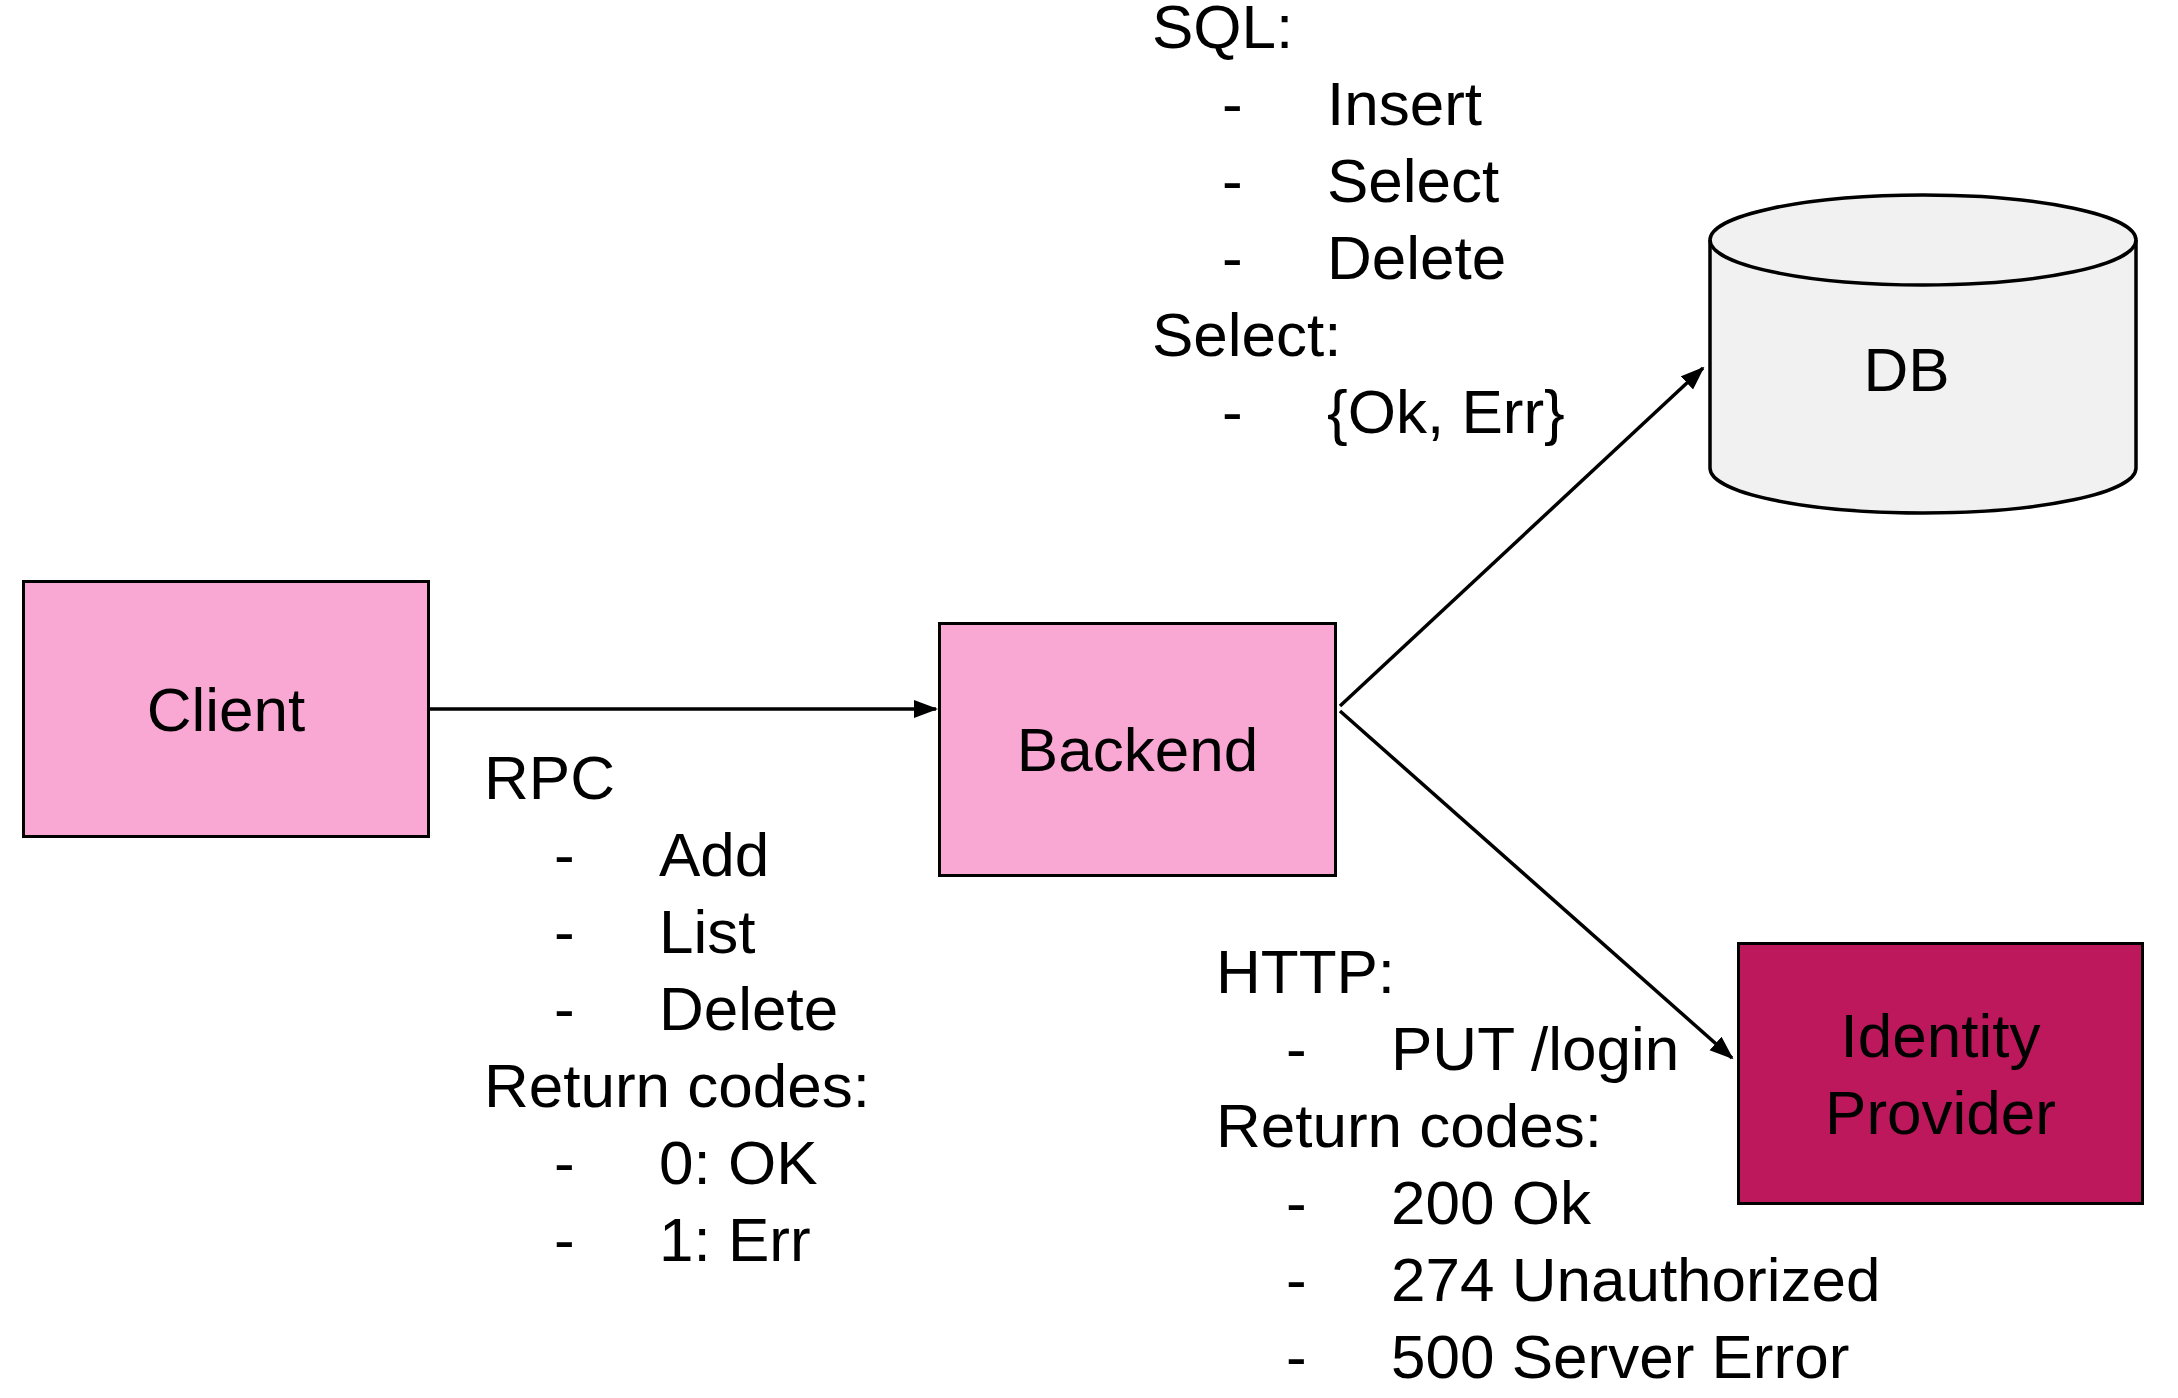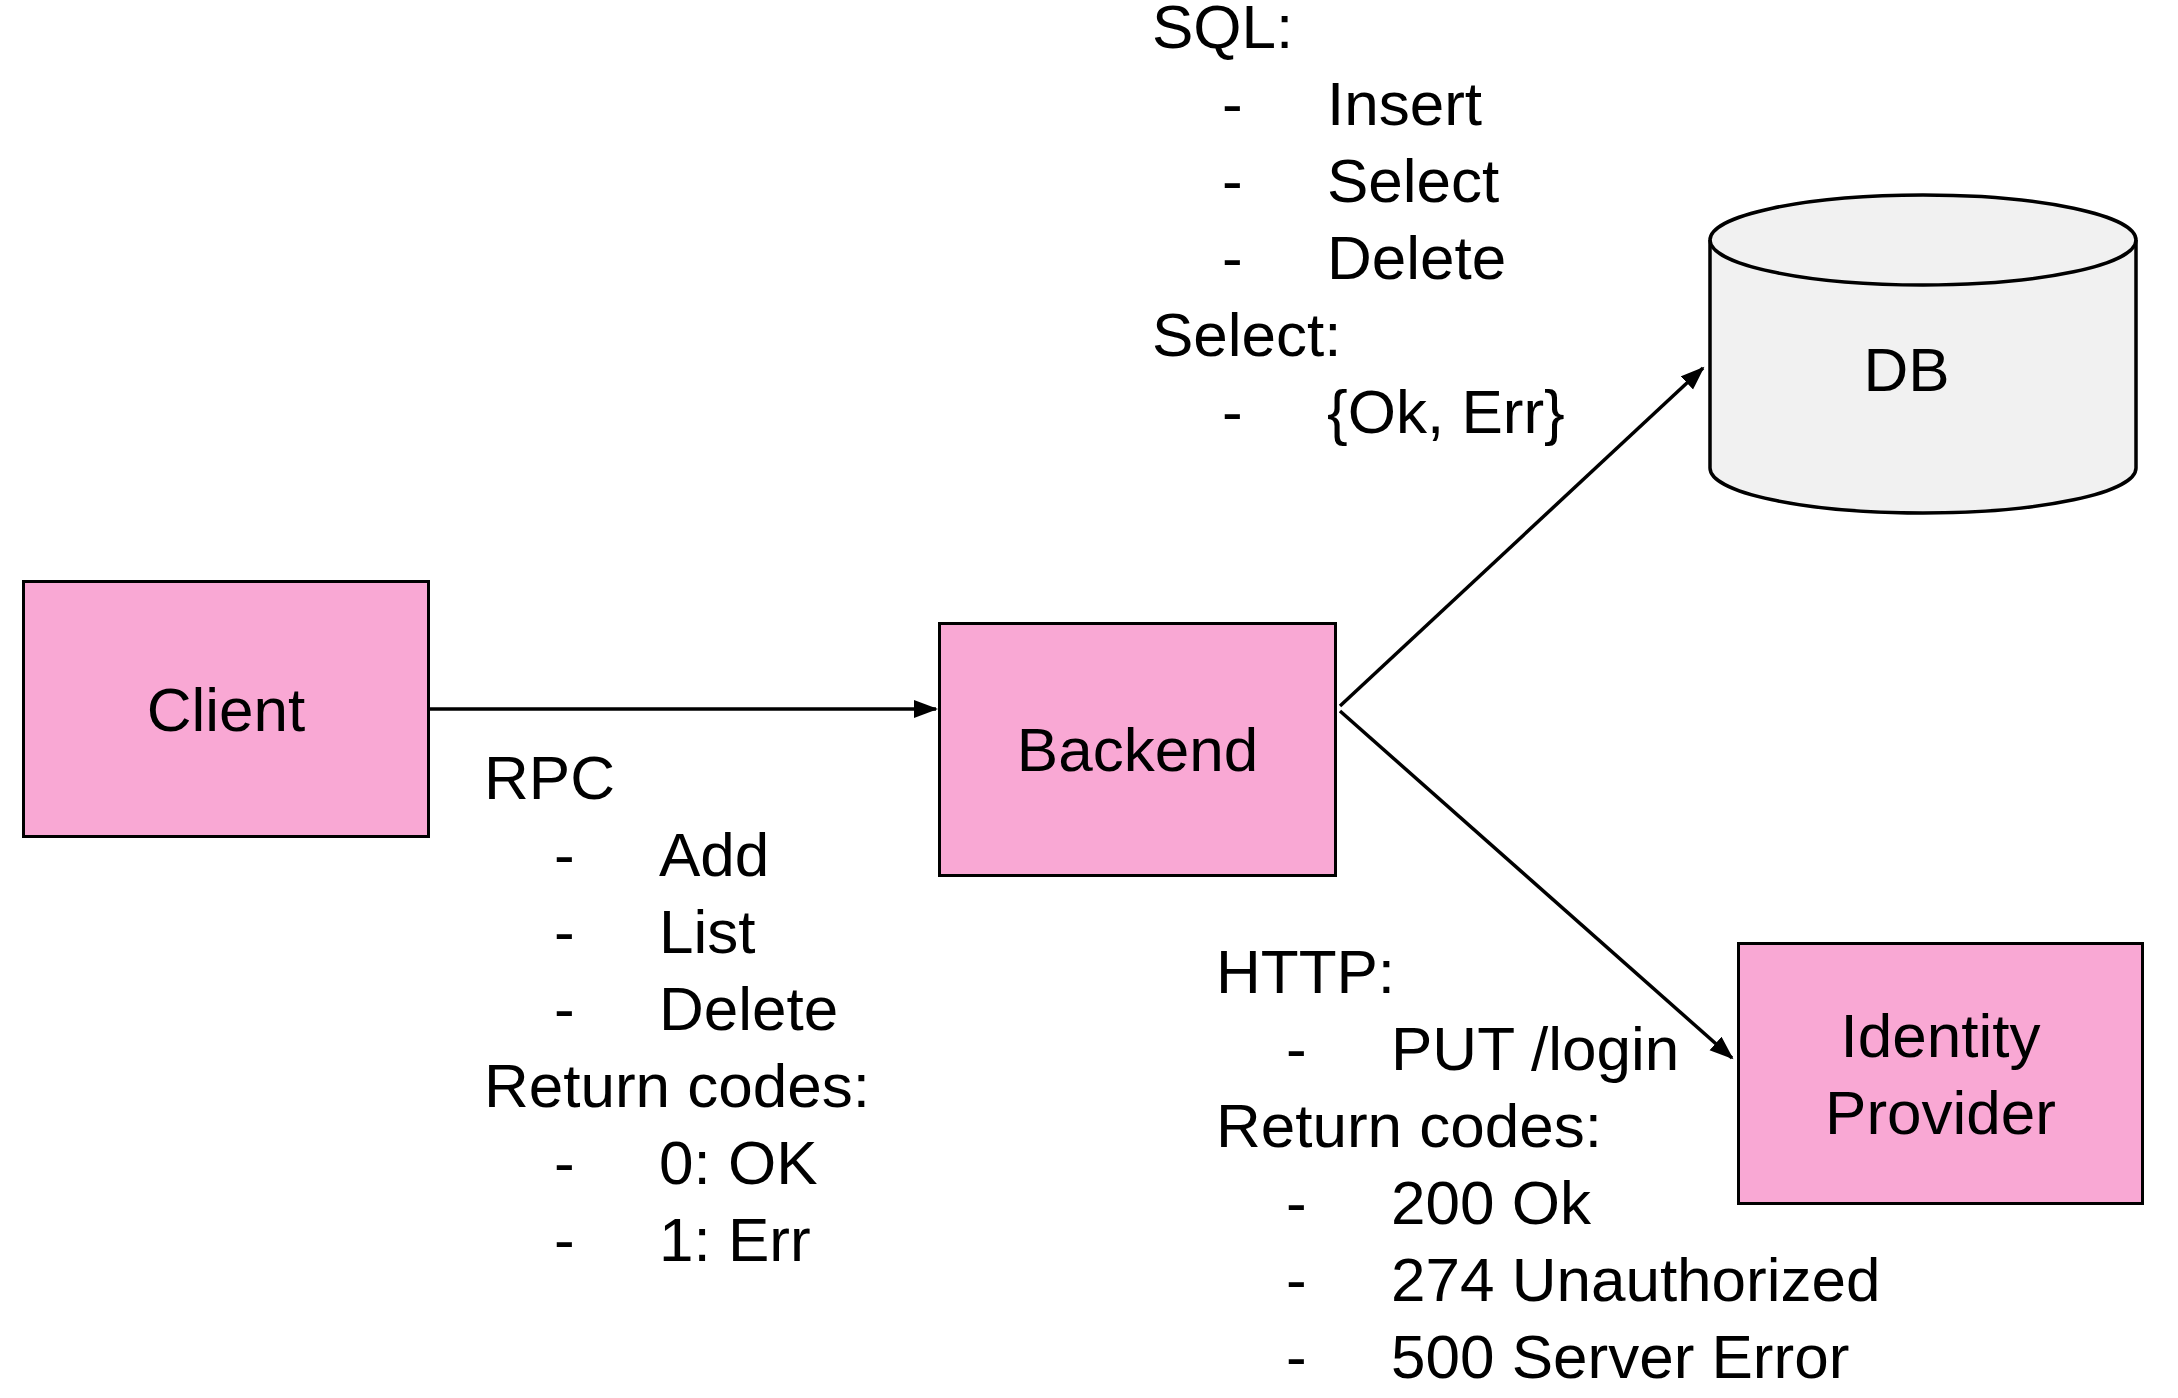--- a/index.html
+++ b/index.html
@@ -20,21 +20,21 @@
     box-sizing: border-box;
     border: 3px solid #000000;
     display: flex;
     align-items: center;
     justify-content: center;
     text-align: center;
     font-size: 62px;
     line-height: 77px;
   }
   .node.yellow { background: #f9a8d4; }
-  .node.gray   { background: #f9a8d4; }
+  .node.gray   { background: #be185d; }
 
   #node-client  { left: 22px;   top: 580px; width: 408px; height: 258px; }
   #node-backend { left: 938px;  top: 582px; width: 399px; height: 255px; margin-top: 40px; }
   #node-idp     { left: 1737px; top: 942px; width: 407px; height: 263px; }
 
   #db-label {
     position: absolute;
     left: 1710px; top: 331px; width: 393px;
     text-align: center;
     font-size: 62px; line-height: 77px;

